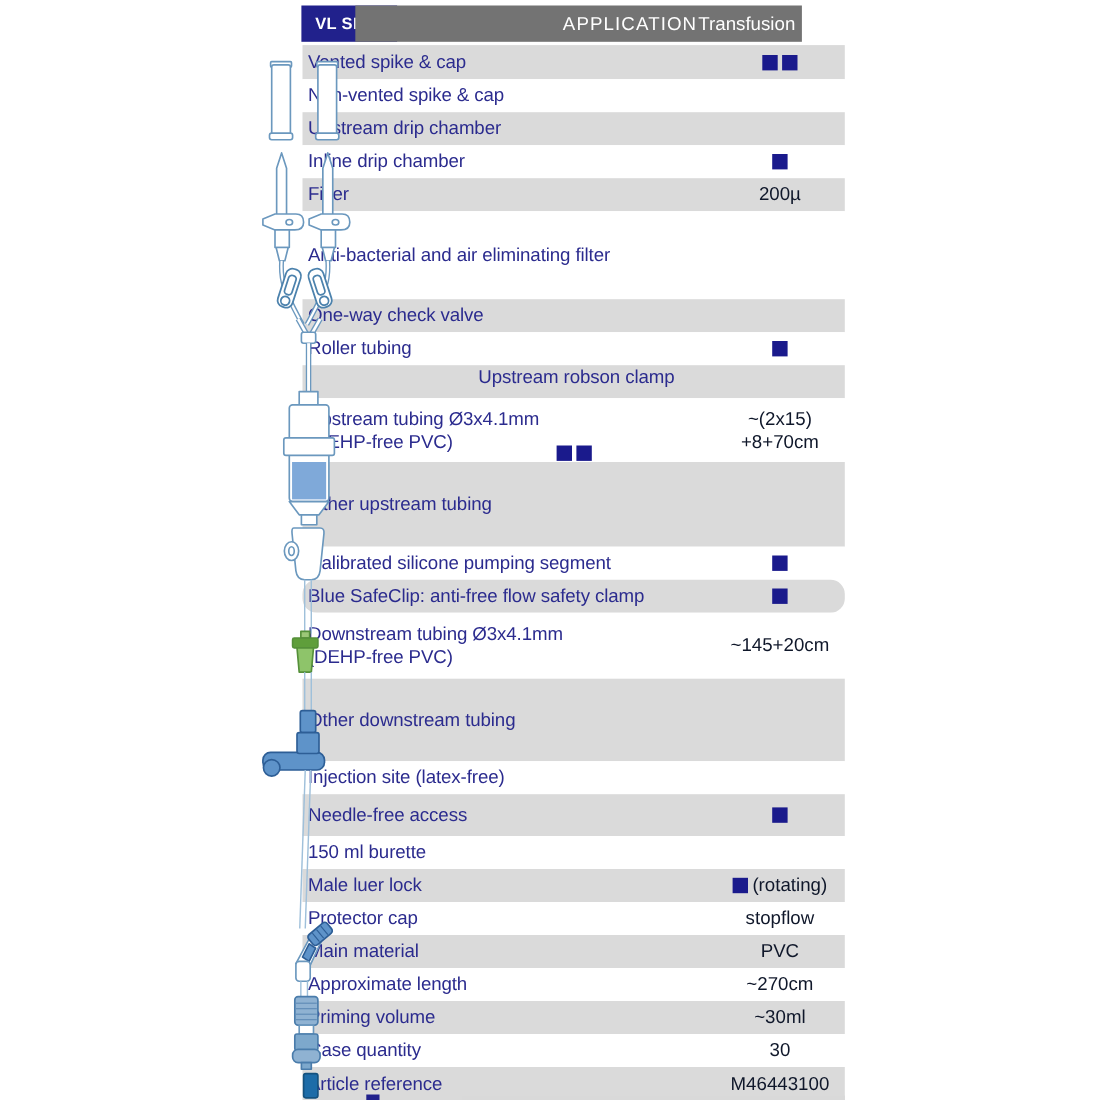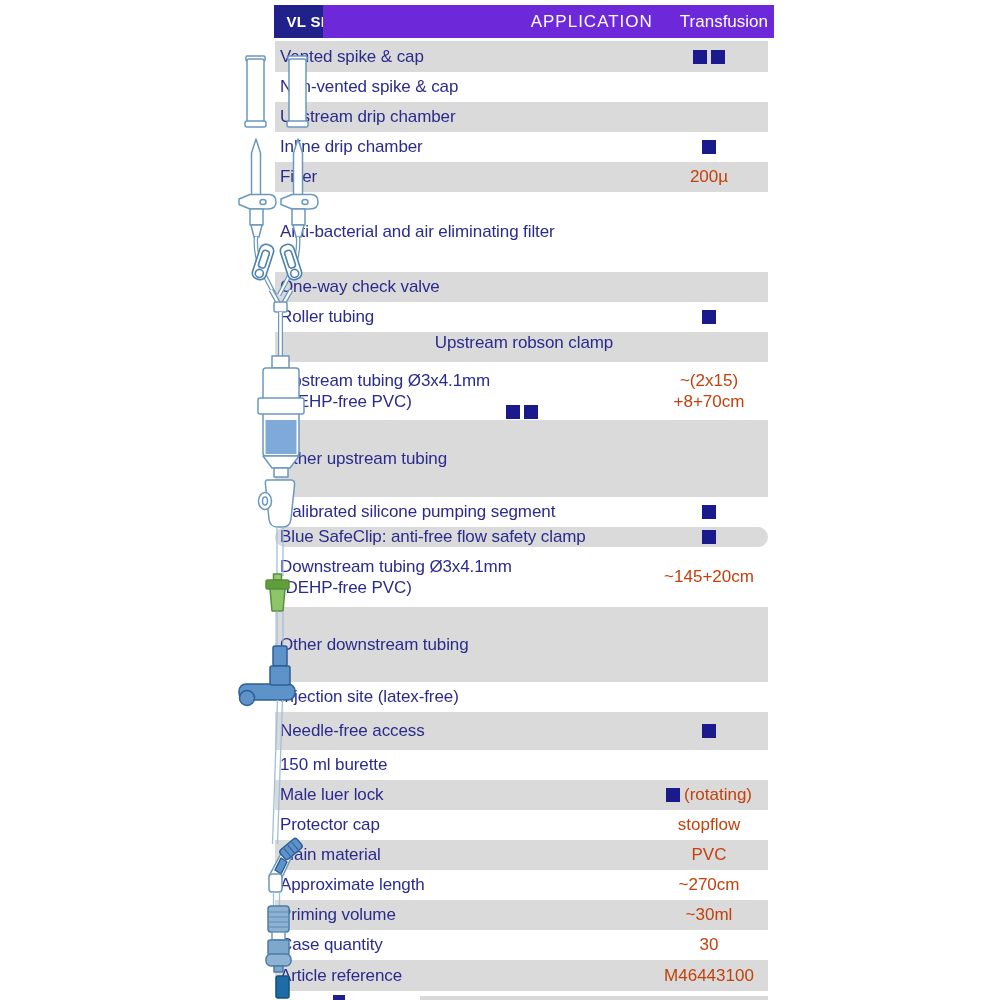--- a/index.html
+++ b/index.html
@@ -7,37 +7,37 @@
     position:relative;width:1000px;height:1000px;background:#ffffff;overflow:hidden;
     font-family:"Liberation Sans", sans-serif;
   }
   
   .hdr-box{
     position:absolute;left:233px;top:5px;width:87px;height:33px;
     background:#21218c;color:#ffffff;display:flex;align-items:center;justify-content:center;
     font-size:15px;font-weight:bold;letter-spacing:.3px;margin-left:41px;
   }
   .hdr-bar{
-    position:absolute;left:323px;top:5px;width:451px;height:33px;
-    background:#6d28d9;color:#ffffff;display:flex;align-items:center;justify-content:flex-end;
-    font-size:17px;padding-right:6px;box-sizing:border-box;gap:27px;
+    position:absolute;left:323px;top:5px;width:406px;height:33px;
+    background:#737373;color:#ffffff;display:flex;align-items:center;justify-content:flex-end;
+    font-size:17px;padding-right:6px;box-sizing:border-box;gap:1px;
   }
   .hdr-bar .app{letter-spacing:1px;}
   
   #spec-table{position:absolute;left:275px;top:41px;width:493px;}
   .row{display:flex;align-items:center;box-sizing:border-box;}
   .row.gray{background:#dadada;}
   .row.white{background:#ffffff;}
   .lab{
     flex:1 1 auto;color:#2b2b8e;font-size:17px;line-height:1.25;padding-left:5px;
     letter-spacing:-0.1px;
   }
   .val{
     flex:0 0 118px;display:flex;flex-direction:column;align-items:center;justify-content:center;
-    color:#c2410c;font-size:17px;line-height:1.25;
+    color:#0f172a;font-size:17px;line-height:1.25;
   }
   .vline{display:flex;align-items:center;gap:4px;}
   .square{width:14px;height:14px;background:#1a1a8c;display:inline-block;}
   
   .frag-dash{position:absolute;left:333px;top:995px;width:12px;height:5px;background:#21218c;}
   .frag-strip{position:absolute;left:420px;top:996px;width:348px;height:4px;background:#d9d9d9;}
   
   #diagram{position:absolute;left:228px;top:45px;width:112px;height:955px;}
 </style>
 </head>
@@ -151,21 +151,21 @@
       <div class="row white" style="height: 30px;">
         <div class="lab">
           <div>Calibrated silicone pumping segment</div>
         </div>
         <div class="val">
           <div class="vline">
             <span class="square"></span>
           </div>
         </div>
       </div>
-      <div class="row gray" style="height: 20px; border-radius: 13px;">
+      <div class="row gray" style="height: 30px; border-radius: 13px;">
         <div class="lab">
           <div>Blue SafeClip: anti-free flow safety clamp</div>
         </div>
         <div class="val">
           <div class="vline">
             <span class="square"></span>
           </div>
         </div>
       </div>
       <div class="row white" style="height: 60px;">

